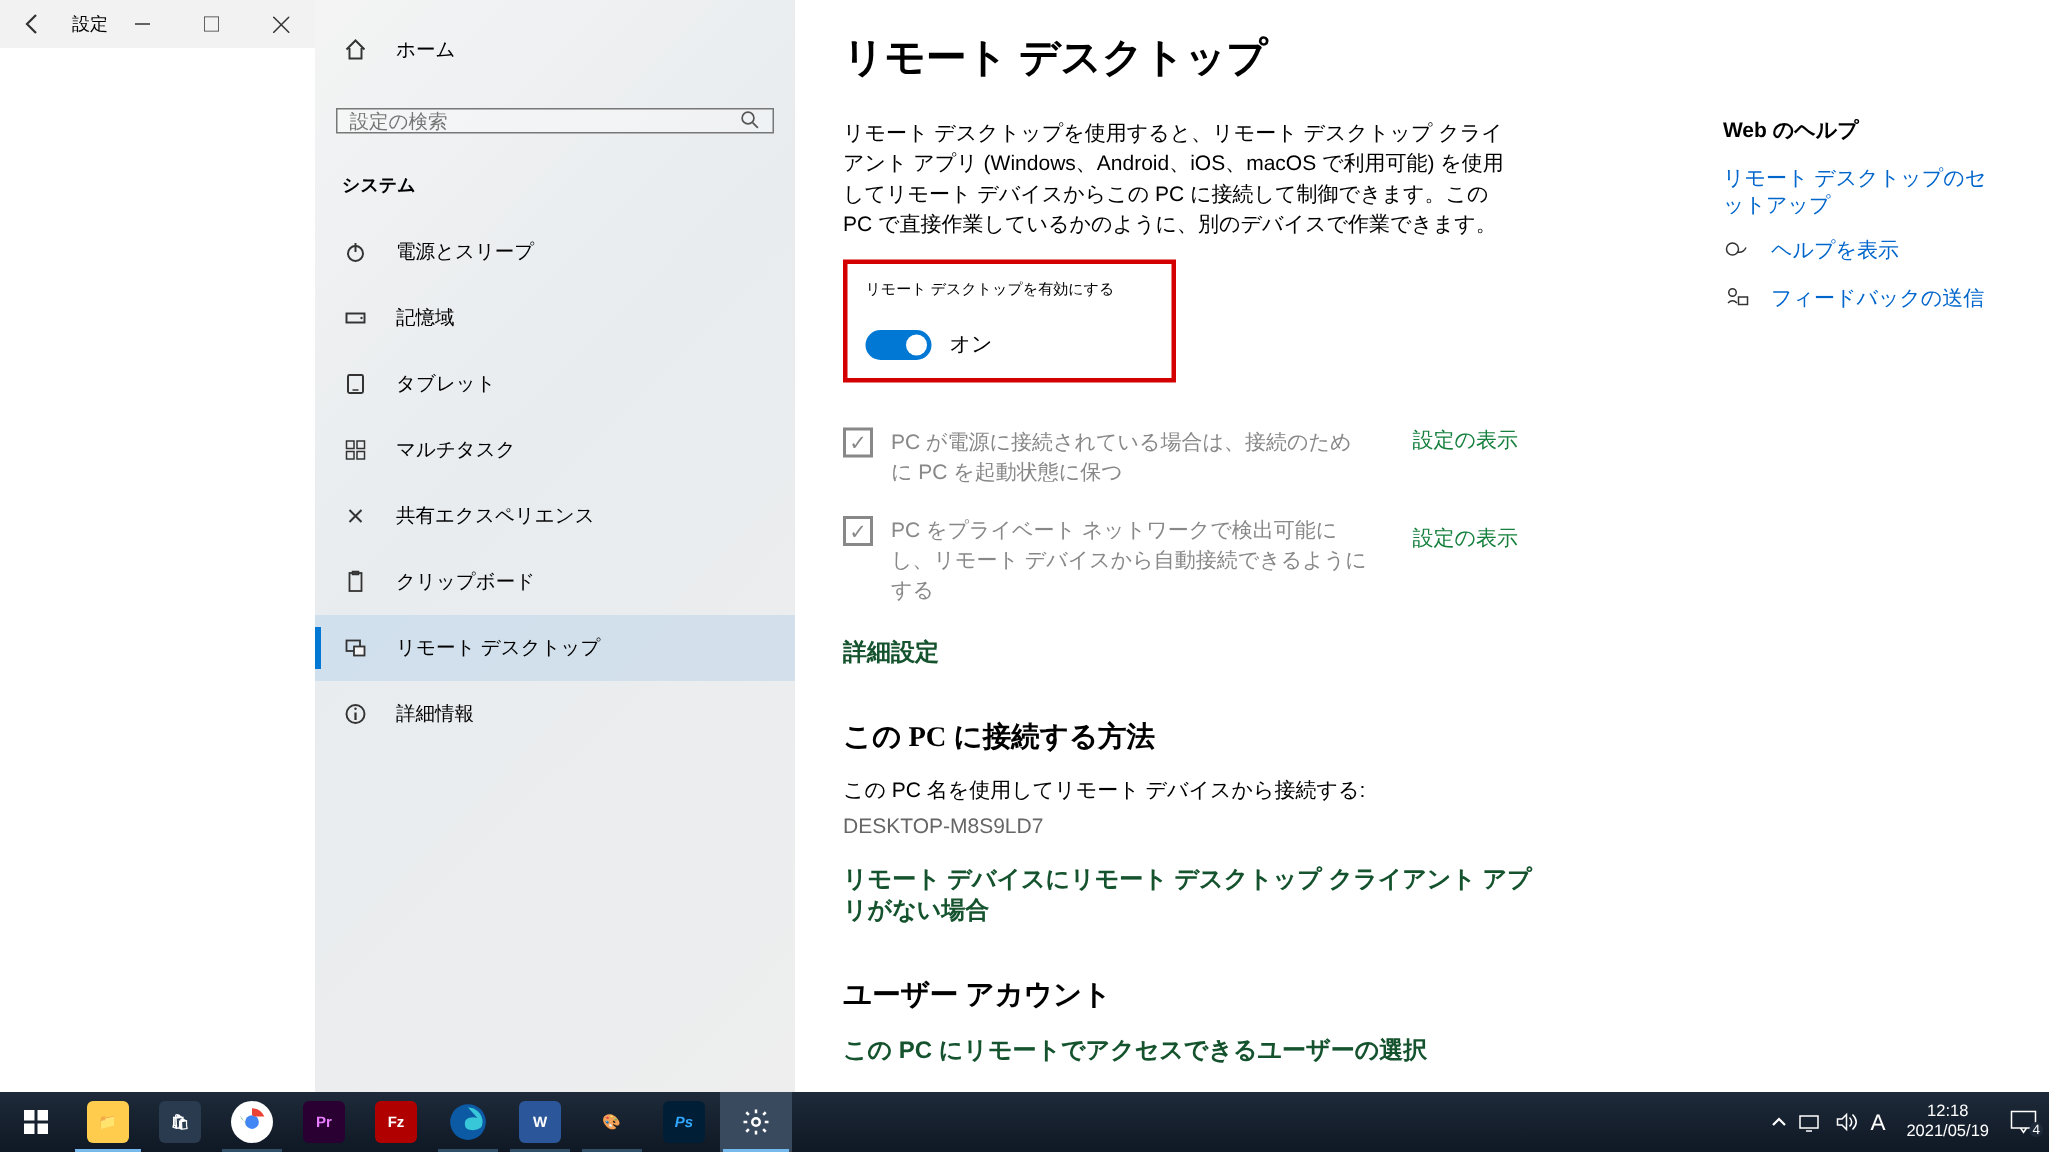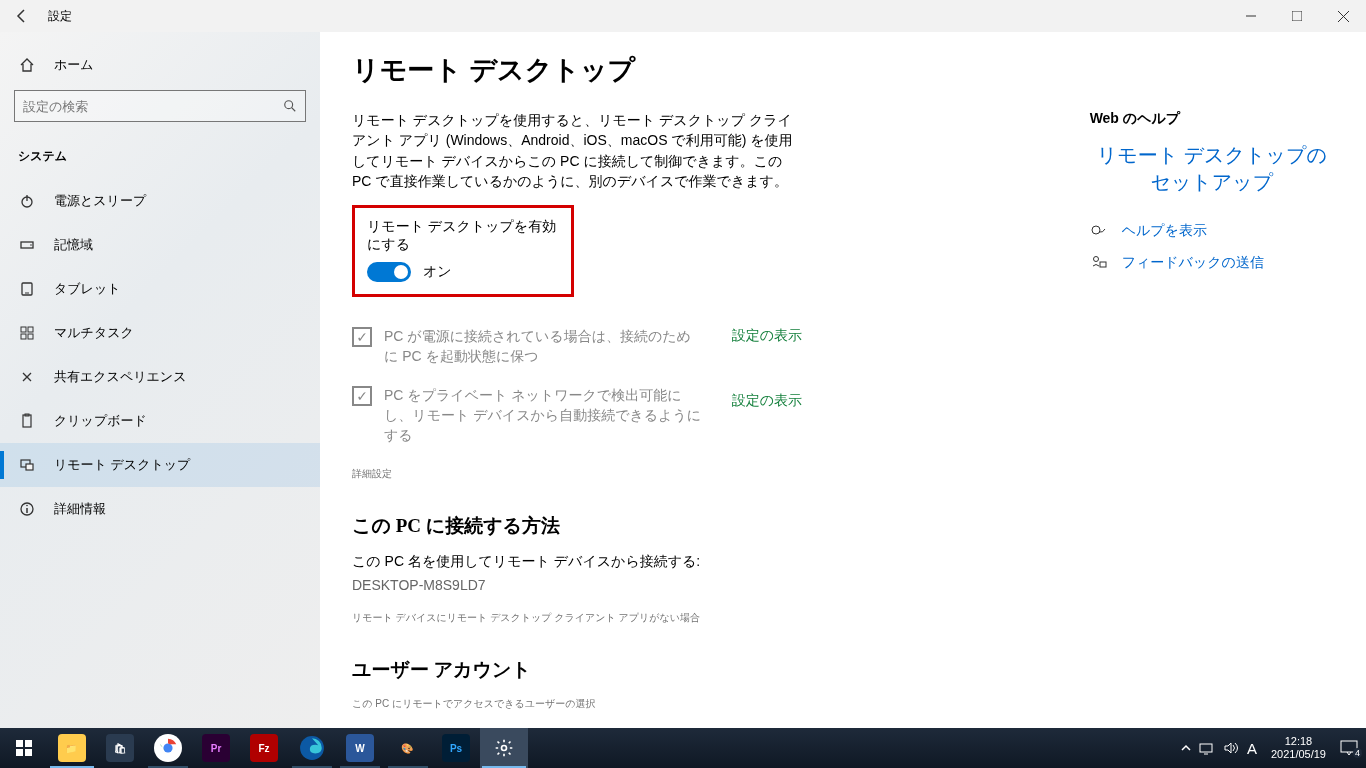--- a/index.html
+++ b/index.html
@@ -5,21 +5,21 @@
     * { margin: 0; padding: 0; box-sizing: border-box; }
     body {
       font-family: 'Yu Gothic UI', 'Segoe UI', 'Meiryo', sans-serif;
       font-size: 13px;
       width: 1366px; height: 768px;
       overflow: hidden;
       background: #fff;
       display: flex;
       flex-direction: column;
     }
-    .window { flex: 1; display: flex; flex-direction: column; }
+    .window { flex: 1; display: flex; flex-direction: row; }
     .titlebar {
       height: 32px;
       display: flex;
       align-items: center;
       background: #f2f2f2;
     }
     .titlebar .back {
       width: 44px; height: 32px;
       display: flex; align-items: center; justify-content: center;
       font-size: 16px;
@@ -43,25 +43,25 @@
       position: relative;
     }
     .home-row {
       display: flex; align-items: center;
       padding: 8px 18px;
       font-size: 13px;
       gap: 18px;
     }
     .home-row .icon { width: 18px; display:flex; justify-content:center; }
     .search-box {
-      margin: 8px 14px 8px 14px;
+      margin: 22px 14px 8px 14px;
       border: 1px solid #777;
       background: rgba(255,255,255,0.3);
-      display: flex; align-items: center;
-      height: 32px;
+      display: flex; 
+      height: 17px;
       padding: 0 8px;
     }
     .search-box input {
       flex: 1; border: none; outline: none;
       background: transparent;
       font-size: 13px;
       color: #555;
     }
     .search-box .sicon { color: #555; }
     .section-label {
@@ -103,21 +103,21 @@
       line-height: 1.45;
       max-width: 450px;
       margin-bottom: 14px;
     }
     .highlight-box {
       border: 3px solid #d40000;
       padding: 10px 12px 12px 12px;
       display: inline-block;
       width: 222px;
     }
-    .toggle-label { font-size: 14px; margin-bottom: 8px; }
+    .toggle-label { font-size: 10px; margin-bottom: 20px; }
     .toggle-row { display:flex; align-items:center; gap:12px; }
     .toggle {
       width: 44px; height: 20px;
       background: #0078d4;
       border-radius: 10px;
       position: relative;
     }
     .toggle::after {
       content:''; position:absolute;
       right: 3px; top: 3px;
@@ -140,29 +140,29 @@
     .check-text {
       font-size: 14px; color: #888;
       max-width: 320px; line-height: 1.4;
     }
     .show-settings {
       font-size: 14px; color: #15803d;
       margin-left: auto;
       white-space: nowrap;
     }
     .check-block { display:flex; align-items:flex-start; width: 450px; margin-top: 12px; }
-    .link { color: #737373; font-size: 10px; margin-top: 22px; display:block; }
+    .link { color: #14532d; font-size: 16px; margin-top: 22px; display:block;font-weight:bold; }
     .sub-h {
       font-size: 19px; font-weight: 600;
       margin-top: 32px; margin-bottom: 14px; font-family: Liberation Serif, serif;
     }
     .small-text { font-size: 14px; margin-bottom: 6px; }
     .pc-name { font-size: 14px; color: #666; margin-bottom: 18px; }
     .right-h { font-size: 14px; font-weight: 600; margin-bottom: 14px; }
-    .right-link { color: #0066cc; font-size: 20px; display:block; margin-bottom: 26px; text-align: center; }
+    .right-link { color: #0066cc; font-size: 14px; display:block; margin-bottom: 12px; }
     .help-row { display:flex; align-items:center; gap: 14px; font-size: 14px; color:#0066cc; margin-bottom: 14px; }
     .help-row .hicon { color:#333; width:18px; display:flex; justify-content:center; }
     .taskbar {
       height: 40px;
       background: linear-gradient(#1e2a3a, #0f1824);
       display: flex; align-items: stretch;
       color: #fff;
     }
     .task-btn {
       width: 48px;
@@ -423,21 +423,21 @@
         </svg>
       </div>
     </div>
   <div class="task-btn running">
       <div class="app-ico" style="background:#2b579a;">W</div>
     </div>
   <div class="task-btn running">
       <div class="app-ico">🎨</div>
     </div>
   <div class="task-btn">
-      <div class="app-ico" style="background:#001e36;color:#31a8ff;">Ps</div>
+      <div class="app-ico" style="background:#001e36;color:#31a8ff;font-style:italic;">Ps</div>
     </div>
   <div class="task-btn open active">
     <svg width="20" height="20" viewBox="0 0 24 24">
         <circle cx="12" cy="12" r="3" fill="none" stroke="#fff" stroke-width="2"></circle>
         <path d="M12 2v3M12 19v3M4.2 4.2l2.1 2.1M17.7 17.7l2.1 2.1M2 12h3M19 12h3M4.2 19.8l2.1-2.1M17.7 6.3l2.1-2.1" stroke="#fff" stroke-width="2"></path>
       </svg>
   </div>
   <div class="tb-spacer"></div>
   <div class="tray">
     <span>

